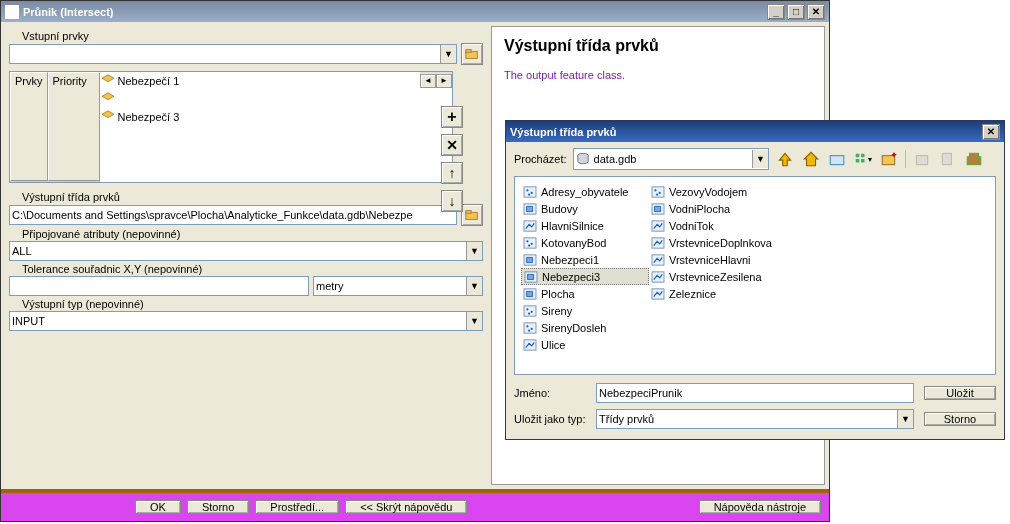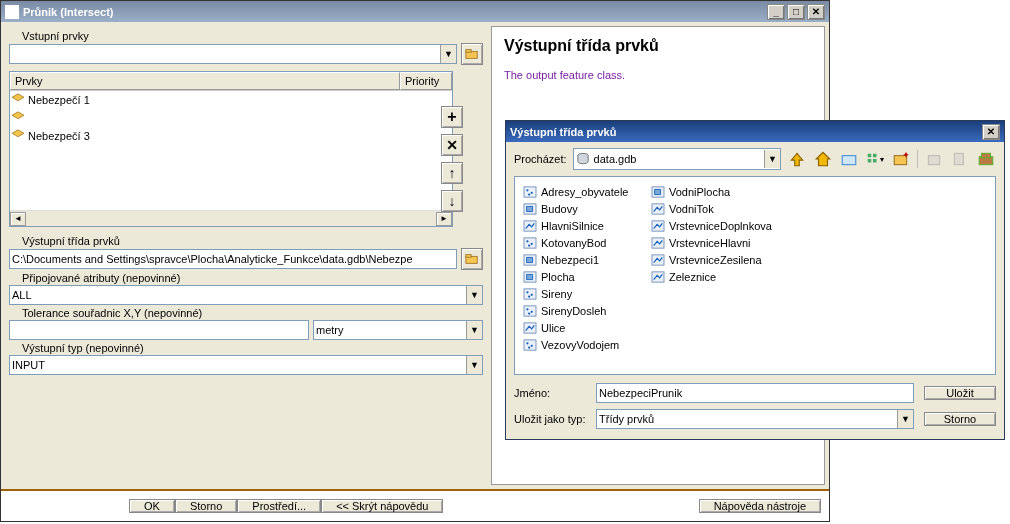--- a/index.html
+++ b/index.html
@@ -94,24 +94,24 @@
     background: #ece9d8;
     border: 1px solid #888;
     box-shadow: inset 1px 1px #fff, inset -1px -1px #aaa;
     display: flex; align-items:center; justify-content:center;
     cursor: pointer;
   }
   .iconbtn svg { width: 14px; height: 14px; }
   .table-wrap {
     border: 1px solid #7f9db9;
     background: #fff;
-    height: 156px;
+    height: 112px;
     margin-top: 6px;
     display: flex;
-    flex-direction: column;
+    flex-direction: row;
   }
   .table-head {
     display: flex;
     background: #ece9d8;
     border-bottom: 1px solid #ccc;
   }
   .table-head .th {
     border: 1px solid #fff;
     border-right-color: #999;
     border-bottom-color: #999;
@@ -133,25 +133,26 @@
     font-size: 8px;
     display:flex;align-items:center;justify-content:center;
   }
   .side-btns {
     position: absolute;
     left: 440px; top: 84px;
     display: flex; flex-direction: column; gap: 6px;
   }
   .bottom-bar {
     height: 32px;
-    background: #ffffff;
-    border-top: 2px solid #a16207;
+    background: #d946ef;
+    border-top: 4px solid #a16207;
     display: flex;
     align-items: center;
     padding: 0 8px;
+    gap: 6px;
   }
   .btn {
     height: 14px;
     padding: 0 14px;
     background: #ece9d8;
     border: 1px solid #888;
     box-shadow: inset 1px 1px #fff, inset -1px -1px #aaa;
     font: inherit;
     cursor: pointer;
   }
@@ -168,21 +169,21 @@
     border: 1px solid #2b3a5a;
     z-index: 5;
     display: flex;
     flex-direction: column;
   }
   .save-dialog .titlebar {
     background: linear-gradient(#1a3e78, #3a6bbf);
   }
   .toolbar {
     display: flex; align-items: center;
-    padding: 6px 8px 4px 8px;
+    padding: 6px 20px 4px 8px;
     gap: 6px;
   }
   .toolbar .dropdown { flex: 1; height: 22px; }
   .tool-ic {
     width: 20px; height: 20px;
     display:flex;align-items:center;justify-content:center;
     cursor: pointer;
     border: 1px solid transparent;
   }
   .file-list {
@@ -450,20 +451,27 @@
         </svg>
         <span>KotovanyBod</span>
       </div>
       <div class="file-item">
         <svg class="fc-ico" viewBox="0 0 16 14">
           <rect x="1" y="1" width="14" height="12" fill="#e9f0f8" stroke="#6b8ab5"></rect>
           <path d="M4 4h7v6H4z" fill="#7aa8da" stroke="#1560bd"></path>
         </svg>
         <span>Nebezpeci1</span>
       </div>
+      <div class="file-item selected">
+        <svg class="fc-ico" viewBox="0 0 16 14">
+          <rect x="1" y="1" width="14" height="12" fill="#e9f0f8" stroke="#6b8ab5"></rect>
+          <path d="M4 4h7v6H4z" fill="#7aa8da" stroke="#1560bd"></path>
+        </svg>
+        <span>Nebezpeci3</span>
+      </div>
       <div class="file-item">
         <svg class="fc-ico" viewBox="0 0 16 14">
           <rect x="1" y="1" width="14" height="12" fill="#e9f0f8" stroke="#6b8ab5"></rect>
           <path d="M4 4h7v6H4z" fill="#7aa8da" stroke="#1560bd"></path>
         </svg>
         <span>Plocha</span>
       </div>
       <div class="file-item">
         <svg class="fc-ico" viewBox="0 0 16 14">
           <rect x="1" y="1" width="14" height="12" fill="#e9f0f8" stroke="#6b8ab5"></rect>

